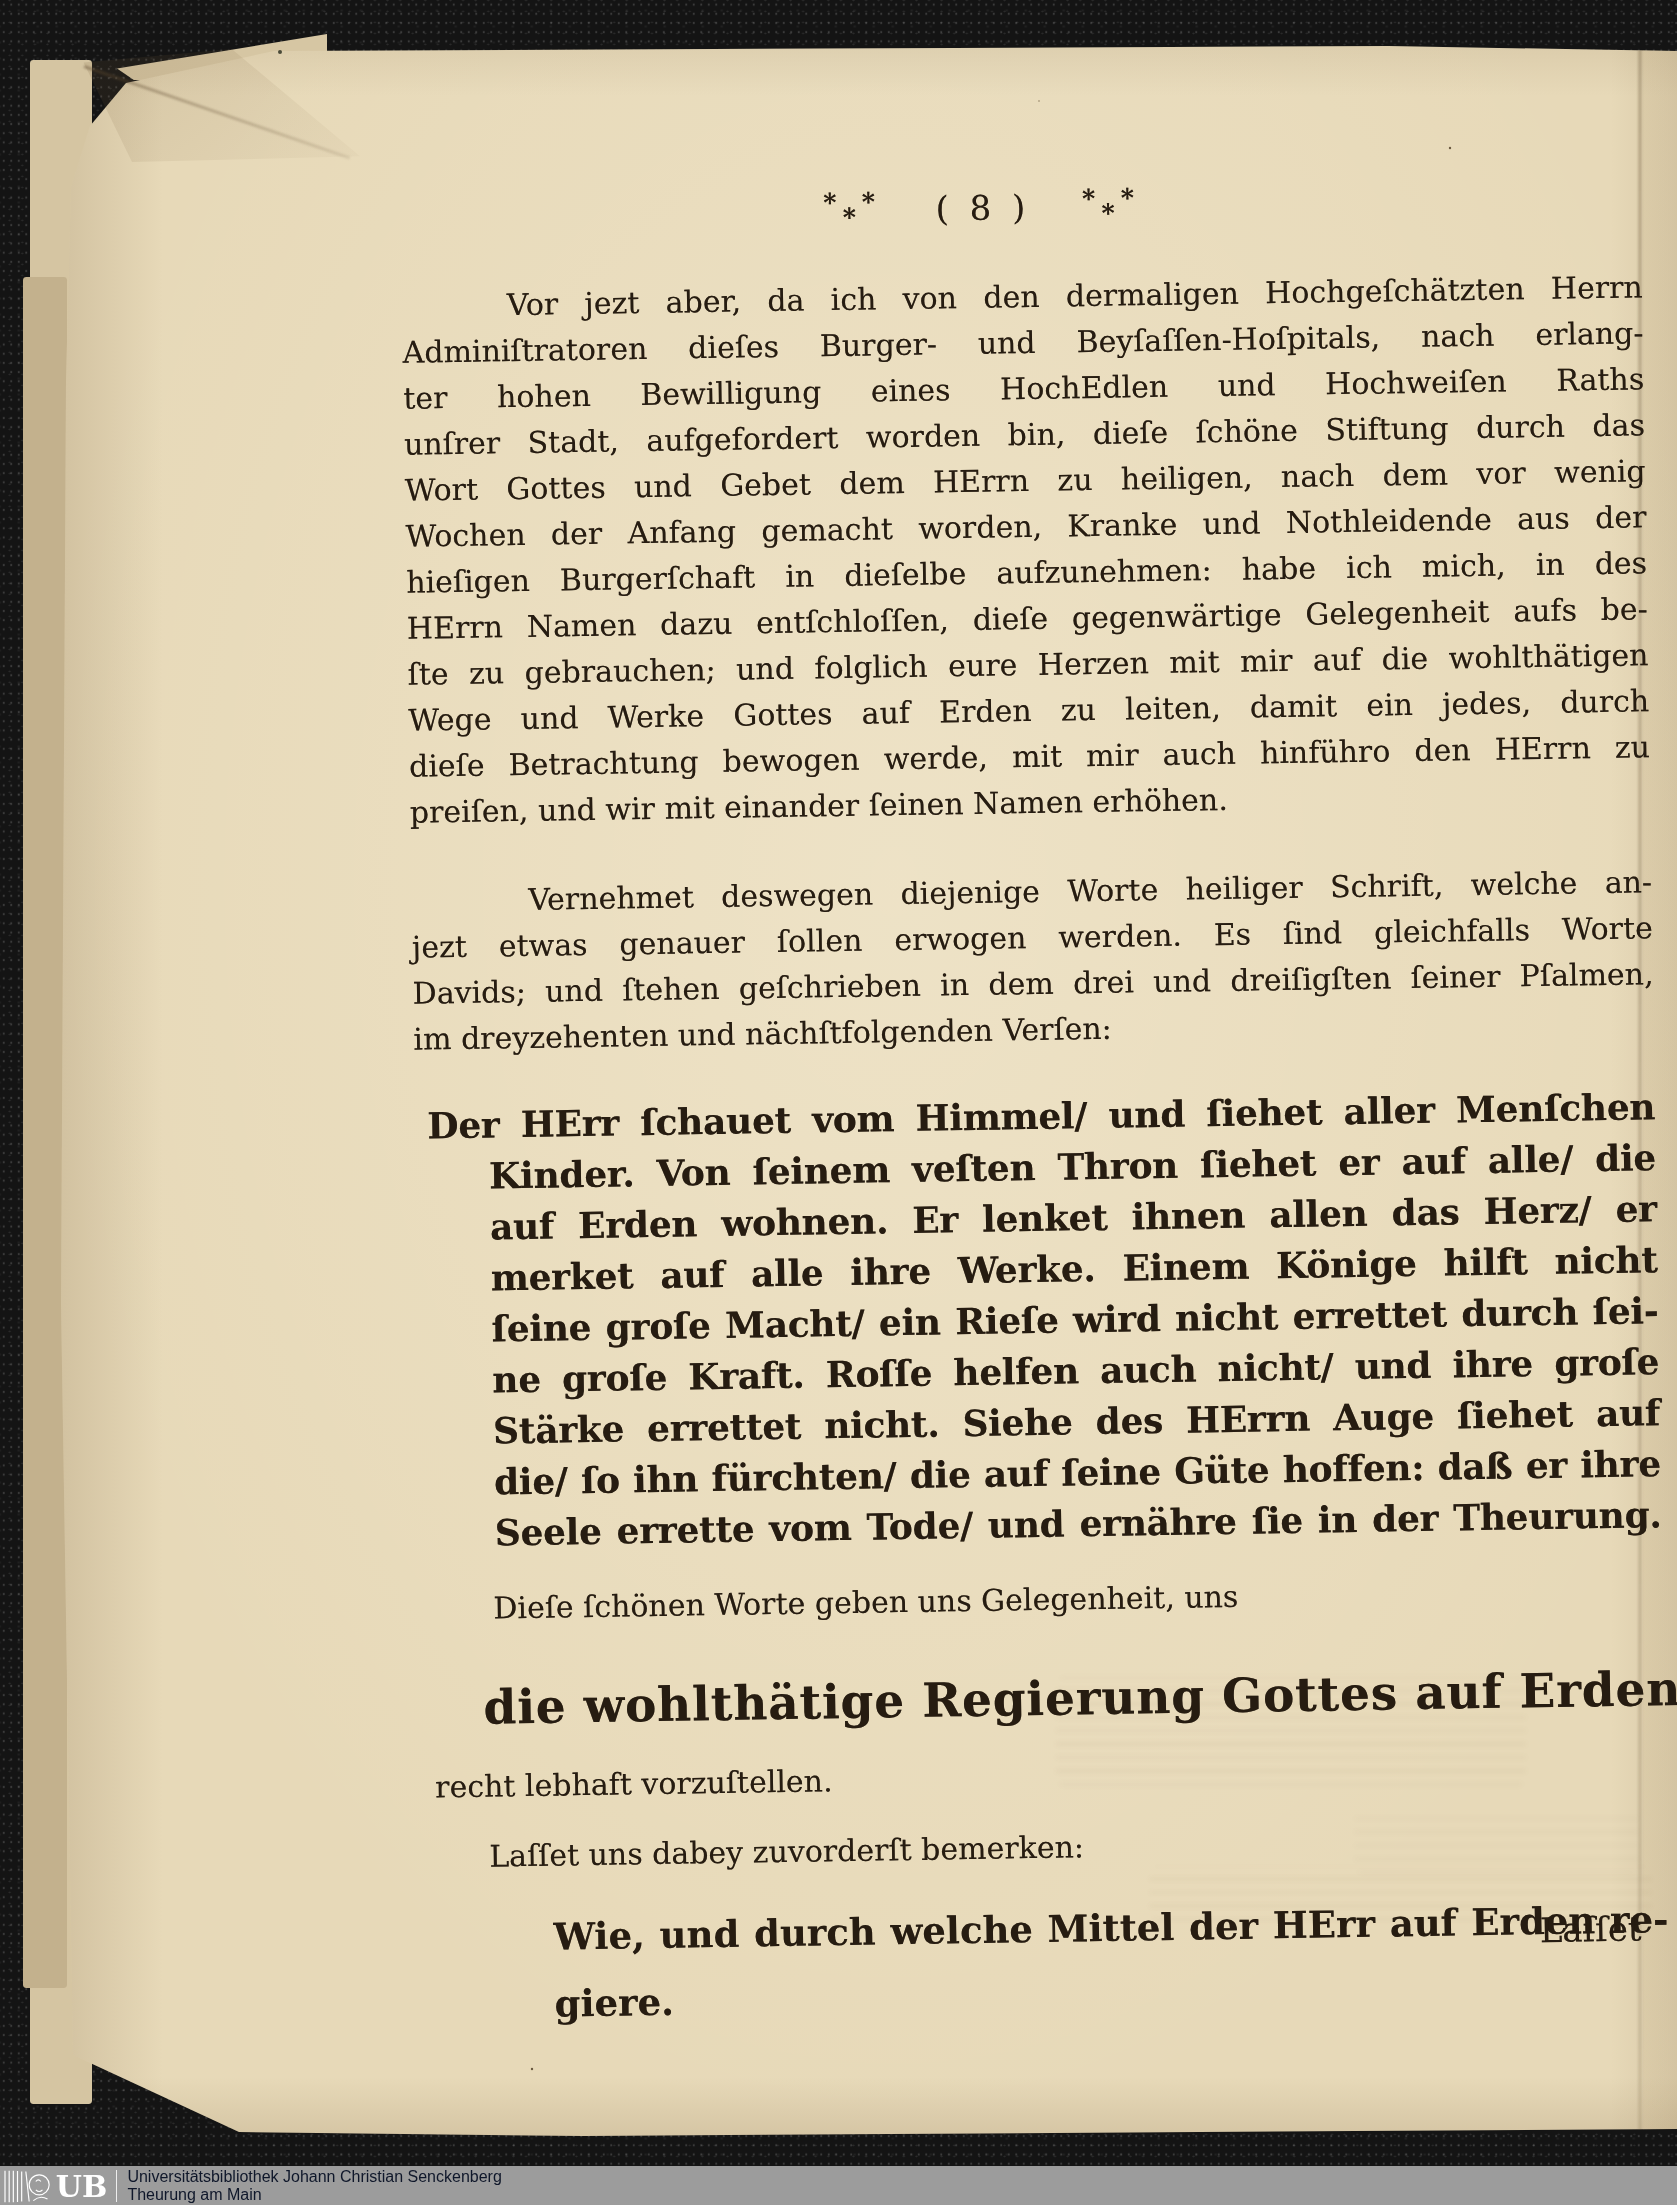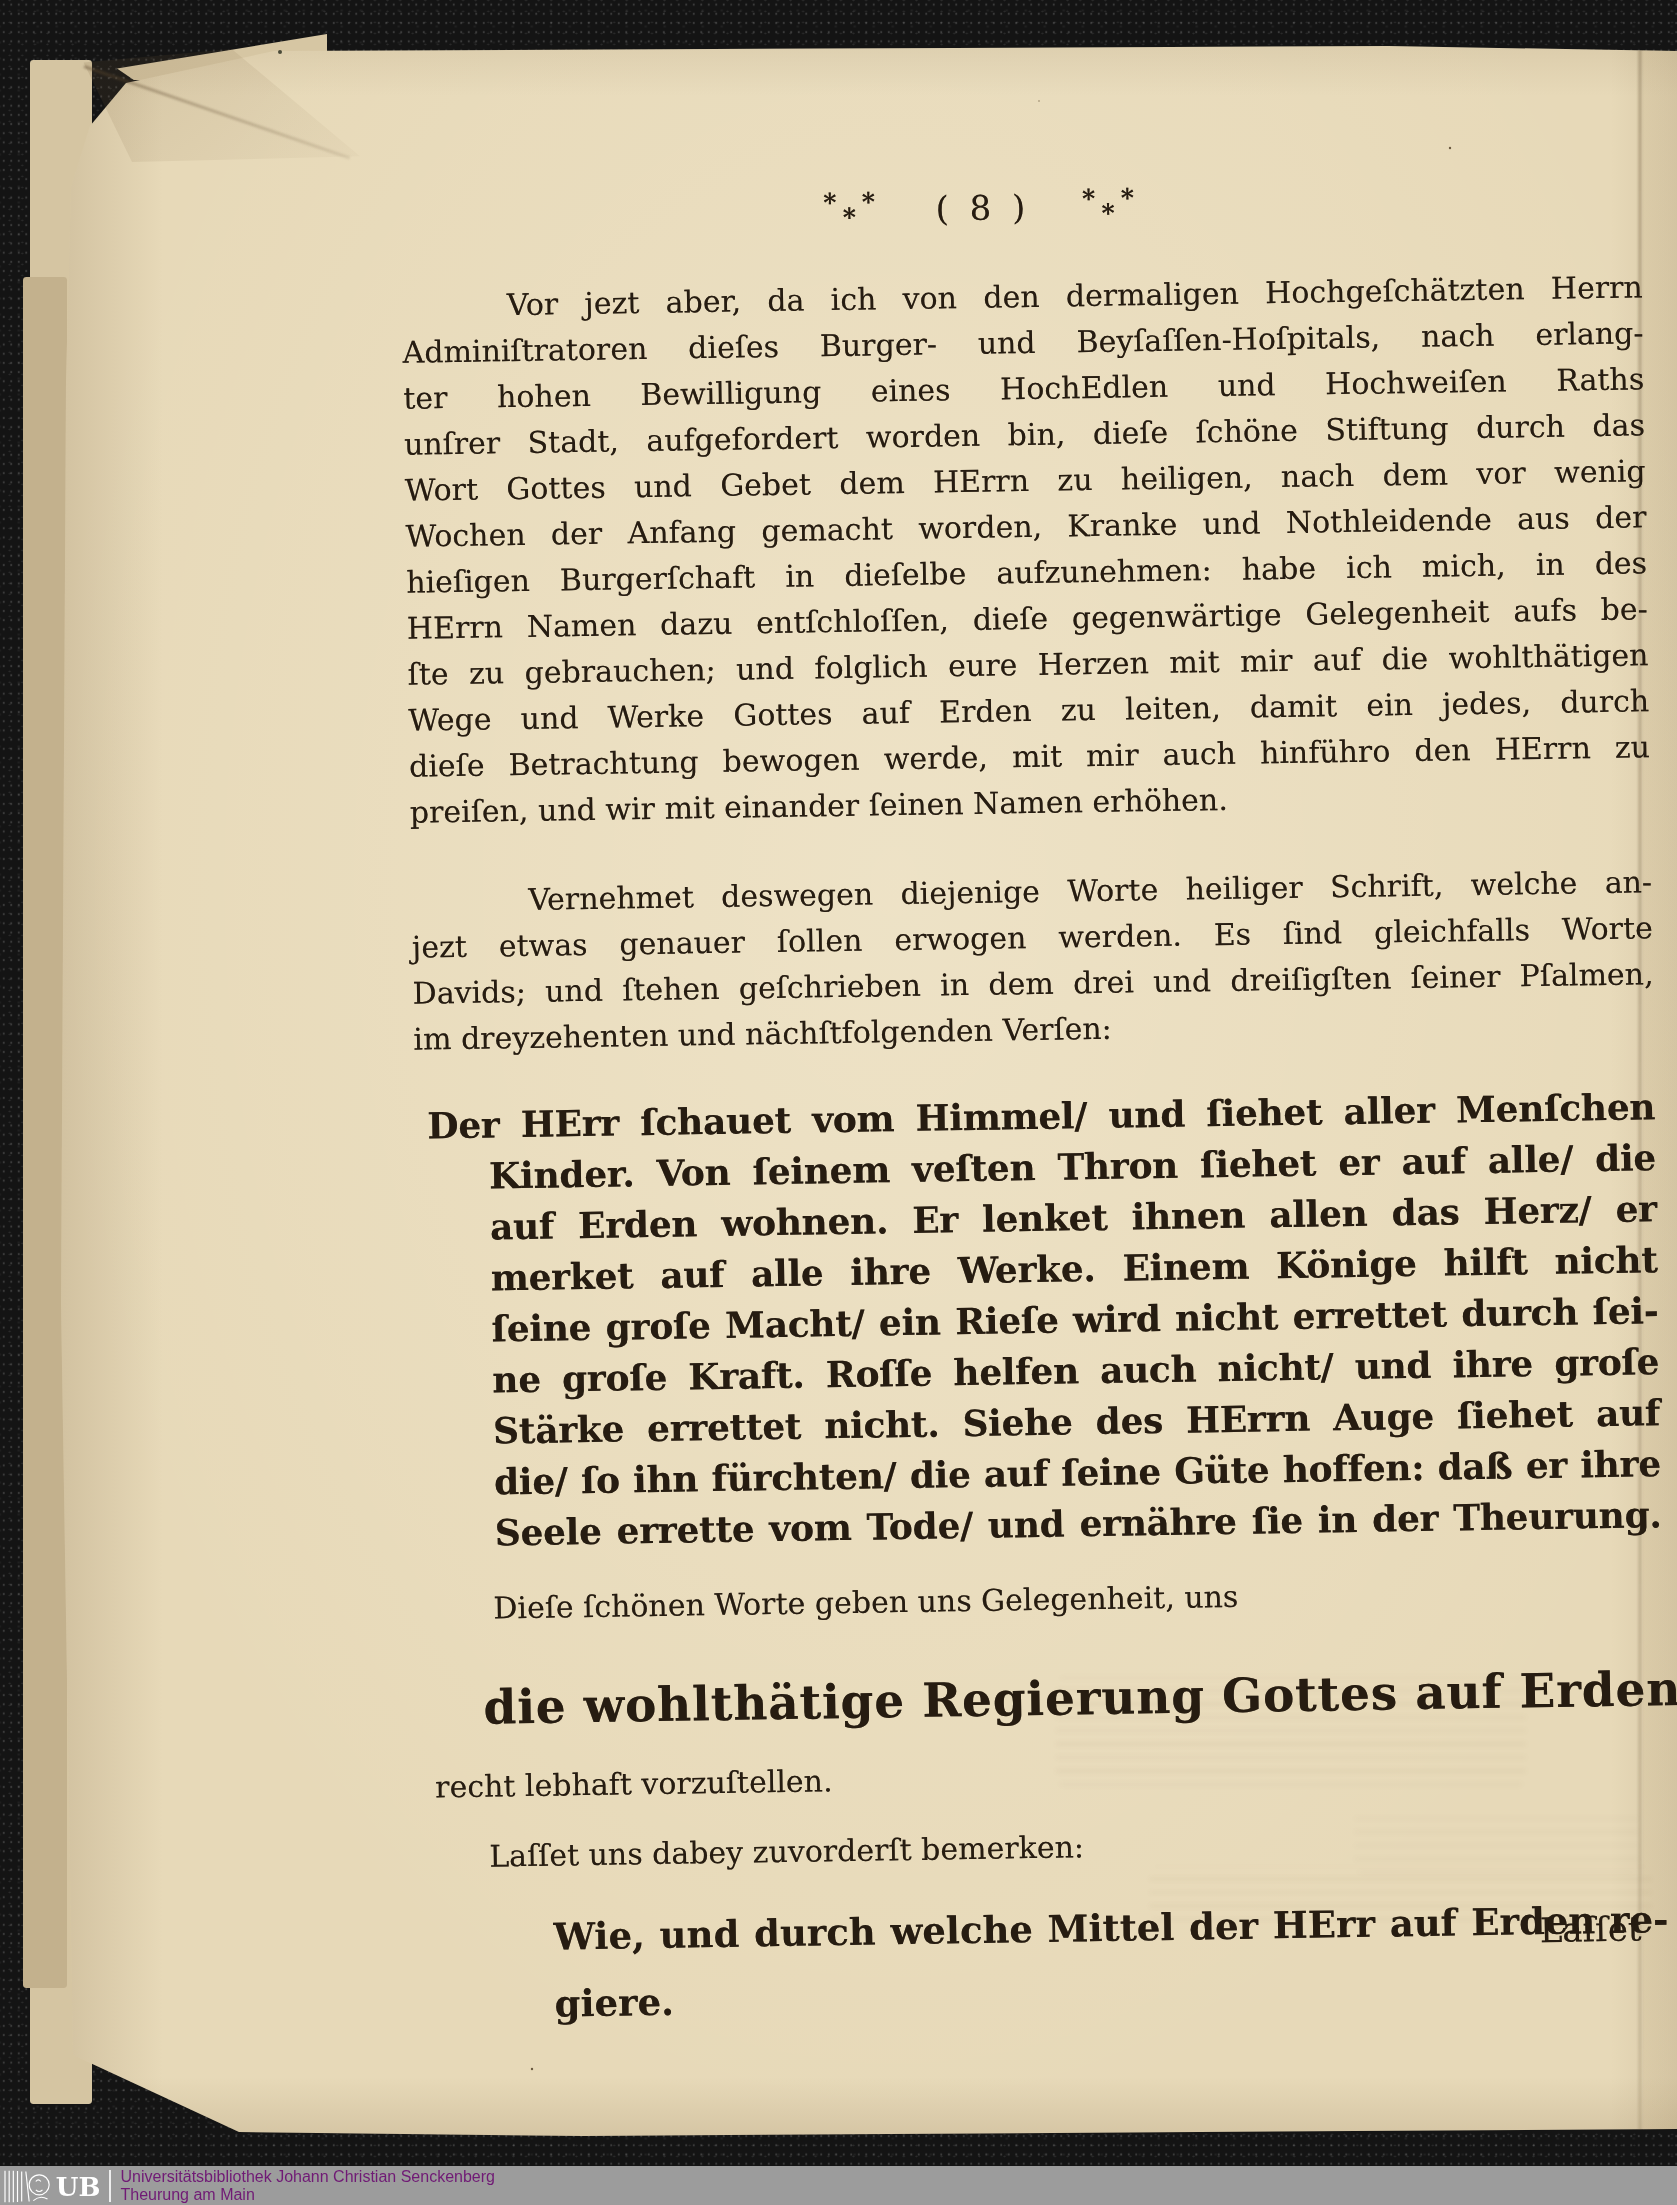--- a/index.html
+++ b/index.html
@@ -77,23 +77,23 @@
   .heading{top:1625px;font-size:47px;font-weight:bold;text-align:center;transform:translateX(38px);letter-spacing:0.8px;}
   .outro{top:1714px;font-size:30px;padding-left:10px;}
   .exh-label{top:1784px;font-size:30px;padding-left:63px;}
   .exh-lines{top:1850px;font-size:37px;font-weight:bold;line-height:67px;padding-left:126px;width:1115px;}
   .catchword{top:1872px;font-size:34px;text-align:right;padding-right:27px;width:1214px;}
 
   
   .wmbar{position:absolute;left:0;top:2166px;width:1677px;height:39px;background:#9c9c9c;
     display:flex;align-items:center;font-family:"Liberation Sans","DejaVu Sans",sans-serif;}
   .wm-logo{display:flex;align-items:flex-end;gap:3.4px;padding-left:3.4px;height:37px;}
-  .wm-ub{color:#fff;font-family:"DejaVu Serif","Liberation Serif",serif;font-weight:bold;font-size:26px;line-height:34px;}
+  .wm-ub{color:#fff;font-family:"DejaVu Serif","Liberation Serif",serif;font-weight:bold;font-size:30px;line-height:34px;}
   .wm-divider{width:1.7px;height:32px;background:#eee;margin:0 10px 0 8.4px;}
-  .wm-text{color:#701a75;font-size:16px;line-height:17.6px;}
+  .wm-text{color:#0f172a;font-size:16px;line-height:17.6px;}
 </style>
 </head>
 <body>
 
 <div class="scene">
 
   <div class="edge-strip-1"></div>
   <div class="edge-strip-2"></div>
   <div class="edge-corner"></div>
 

